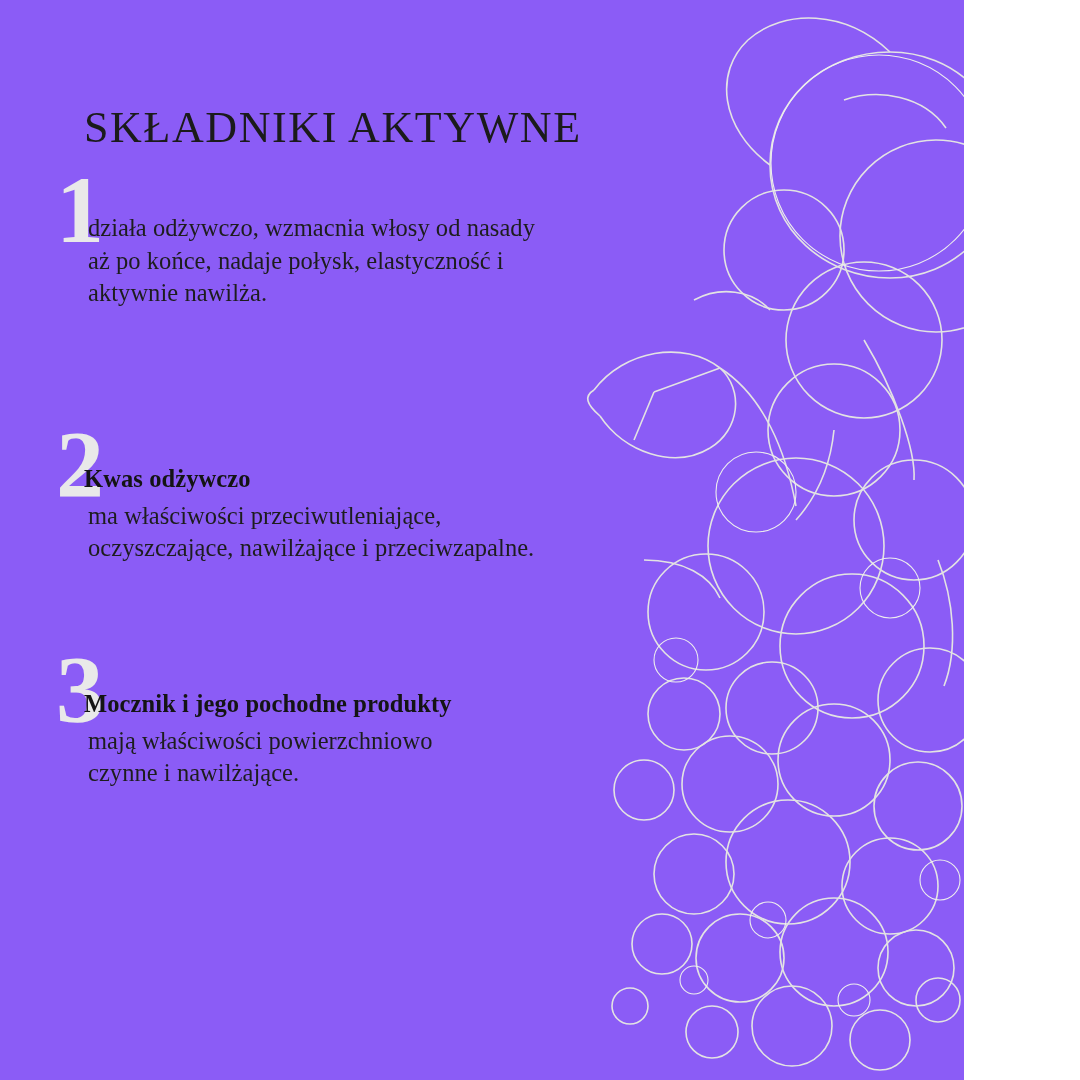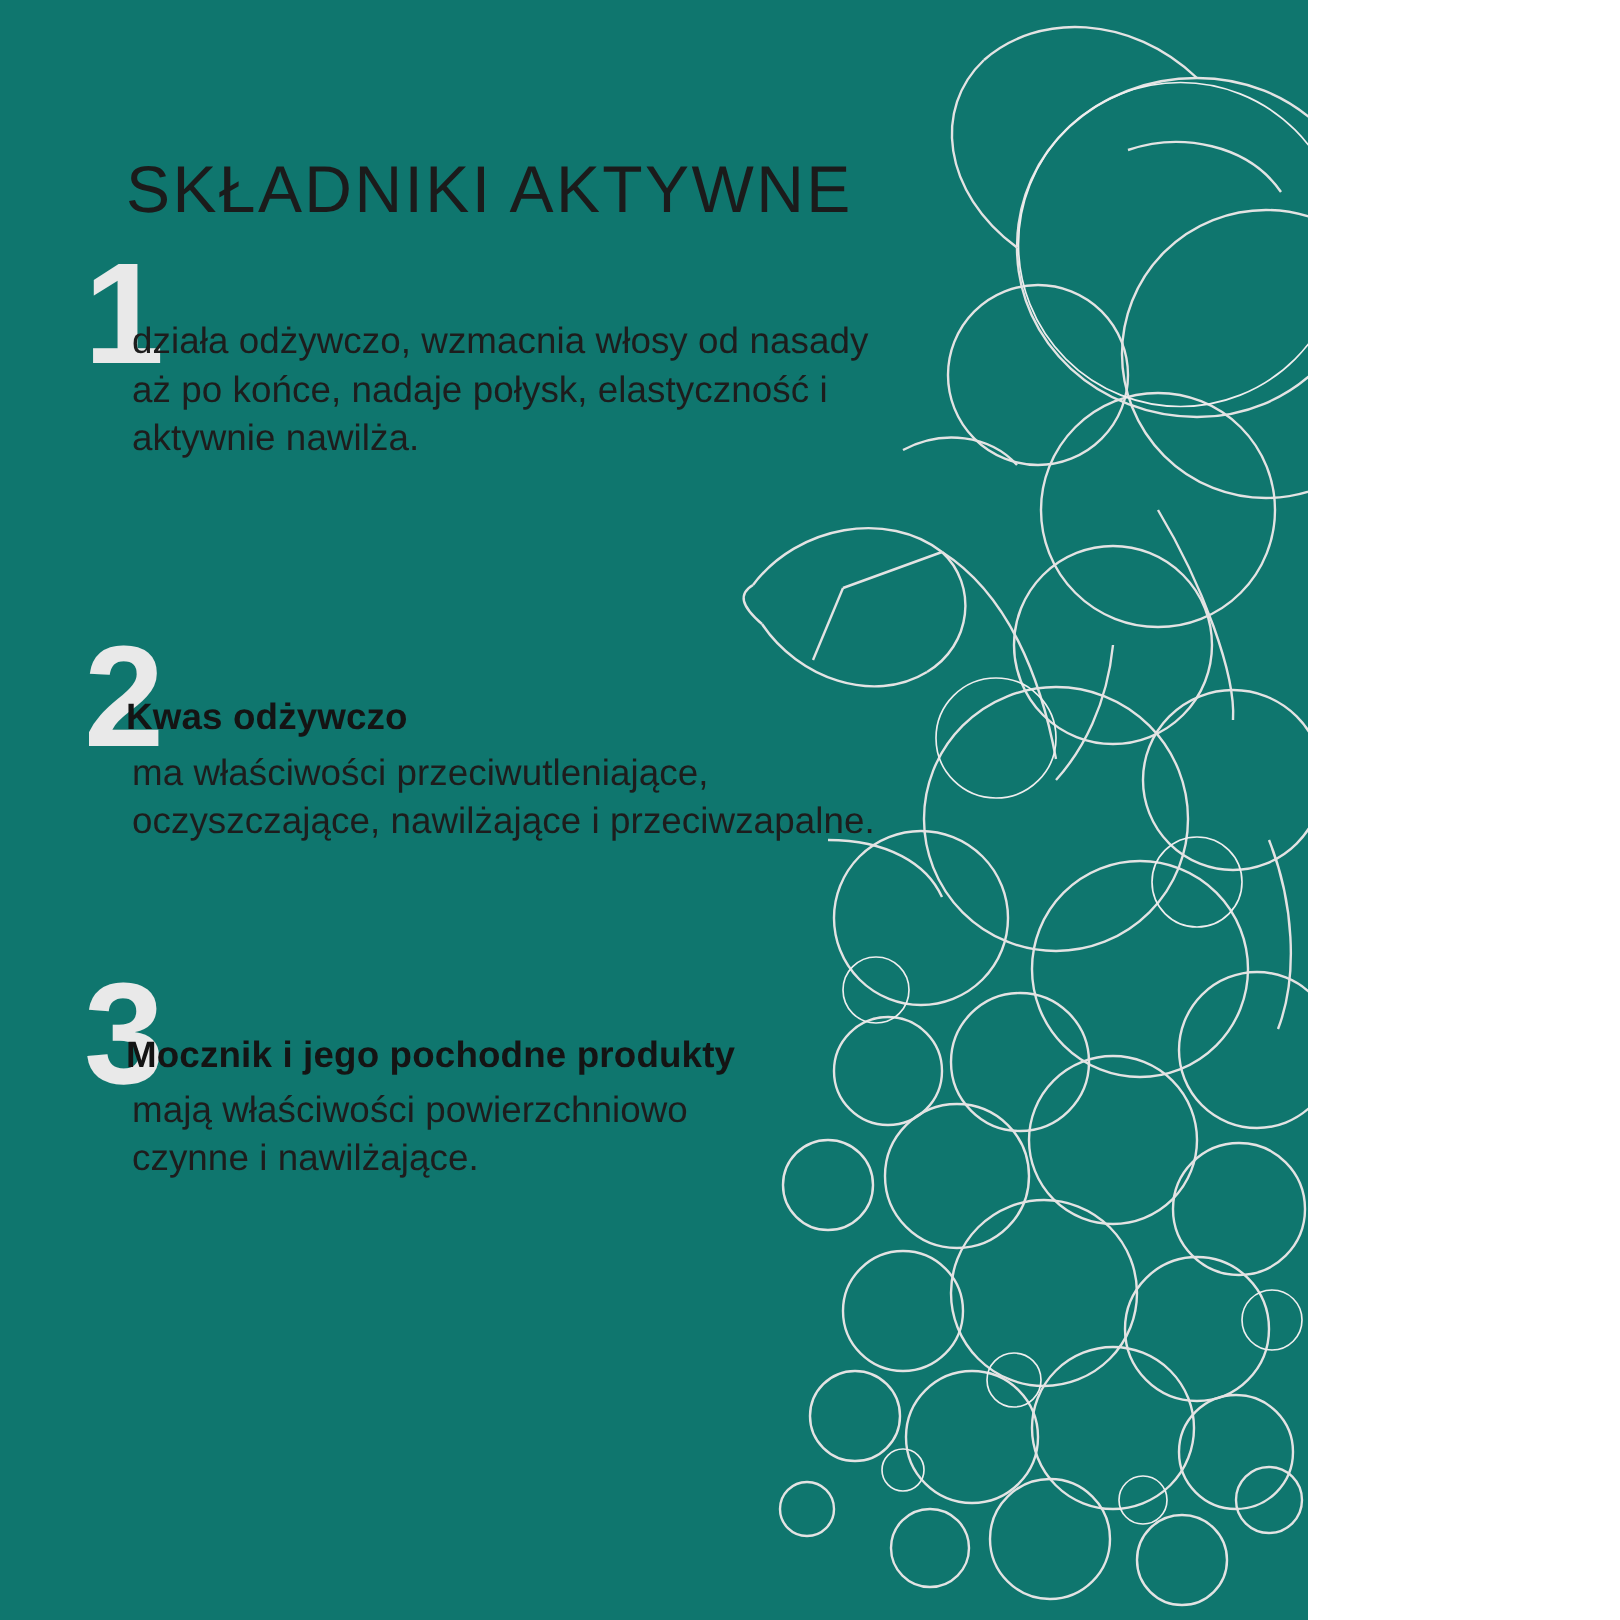--- a/index.html
+++ b/index.html
@@ -8,24 +8,25 @@
   }
   body {
     width: 1080px;
     height: 1080px;
     background: #ffffff;
     font-family: "Liberation Sans", sans-serif;
     overflow: hidden;
   }
   .canvas {
     position: relative;
-    width: 872px;
-    height: 1080px;
-    background: #0f766e;
+    width: 964px;
+    height: 1080px;
+    background: #8b5cf6;
     overflow: hidden;
+    font-family: Liberation Serif, serif;
   }
 
   
   .bubbles {
     position: absolute;
     top: 0;
     right: 0;
     width: 430px;
     height: 1080px;
     pointer-events: none;

